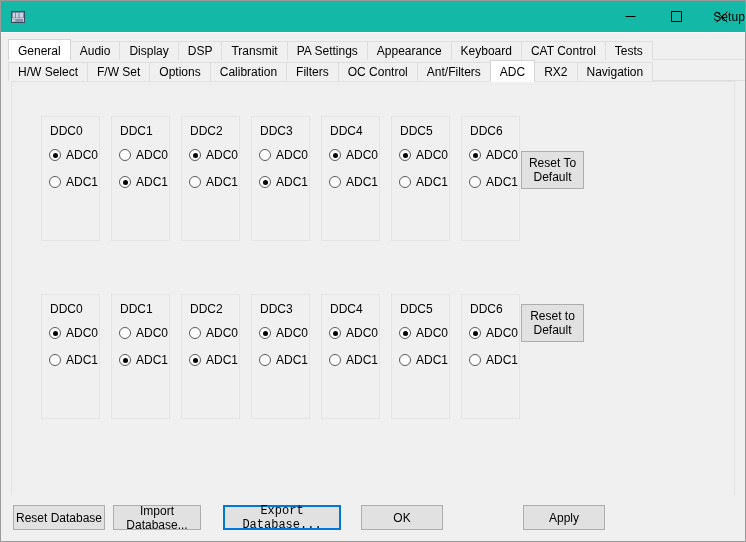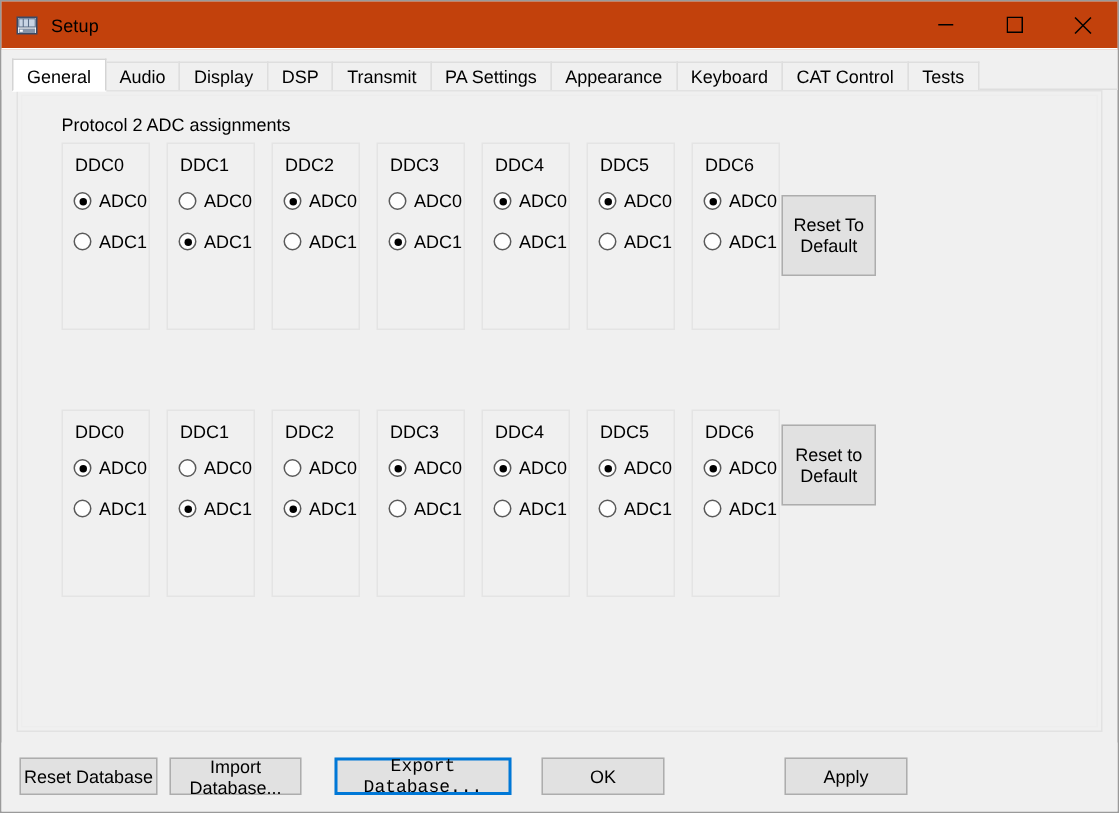--- a/index.html
+++ b/index.html
@@ -22,24 +22,25 @@
     height: 542px;
     background: #f0f0f0;
     border: 1px solid #9a9a9a;
     box-sizing: border-box;
   }
 
   
   .titlebar {
     position: relative;
     height: 31px;
-    background: #c2410c;
+    background: #14b8a6;
     display: flex;
     align-items: center;
     border-bottom: 1px solid #ffffff;
+    justify-content: space-between;
   }
   .title-icon {
     width: 16px;
     height: 16px;
     margin-left: 9px;
     margin-right: 8px;
     flex: 0 0 auto;
     position: relative;
   }
   .title-text {
@@ -191,21 +192,21 @@
     line-height: 14px;
     white-space: pre-line;
   }
   .btn.focused {
     border: 2px solid #0078d7;
     font-family: Liberation Mono, monospace;
   }
   .reset-btn {
     position: absolute;
     width: 63px;
-    height: 54px;
+    height: 38px;
   }
 
   
   .bottombar {
     position: absolute;
     left: 0;
     right: 0;
     bottom: 0;
     height: 46px;
     background: #f0f0f0;
@@ -261,26 +262,38 @@
         <div class="tab">Display</div>
         <div class="tab">DSP</div>
         <div class="tab">Transmit</div>
         <div class="tab">PA Settings</div>
         <div class="tab">Appearance</div>
         <div class="tab">Keyboard</div>
         <div class="tab">CAT Control</div>
         <div class="tab">Tests</div>
         <div class="spacer"></div>
       </div>
+    <div class="tabrow row2" id="tabrow2">
+        <div class="tab">H/W Select</div>
+        <div class="tab">F/W Set</div>
+        <div class="tab">Options</div>
+        <div class="tab">Calibration</div>
+        <div class="tab">Filters</div>
+        <div class="tab">OC Control</div>
+        <div class="tab">Ant/Filters</div>
+        <div class="tab selected">ADC</div>
+        <div class="tab">RX2</div>
+        <div class="tab">Navigation</div>
+        <div class="spacer"></div>
+      </div>
   </div>
 
   <div class="tabpanel-outer">
     <div class="tabpanel-inner">
 
-      <div class="group-label" style="left:26px; top:12px;">Protocol 2 ADC assignments</div>
       <div id="p2boxes">
           <div class="ddc-box" style="left: 26px; top: 31px;">
             <div class="ddc-title">DDC0</div>
             <div class="radio-row r0">
               <span class="radio-mark checked"></span>
               <span class="radio-label">ADC0</span>
             </div>
             <div class="radio-row r1">
               <span class="radio-mark"></span>
               <span class="radio-label">ADC1</span>

